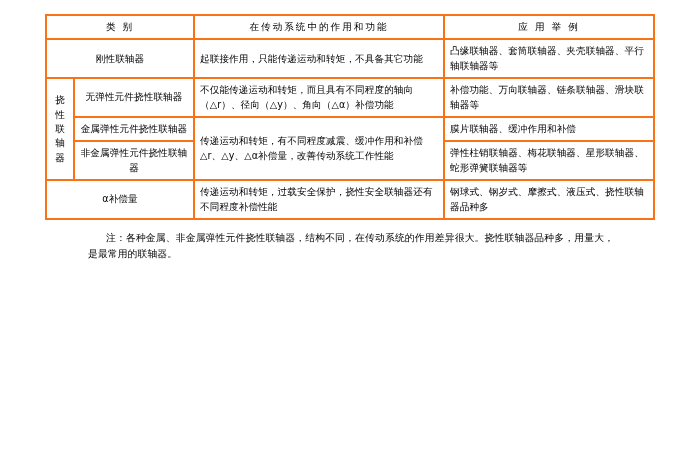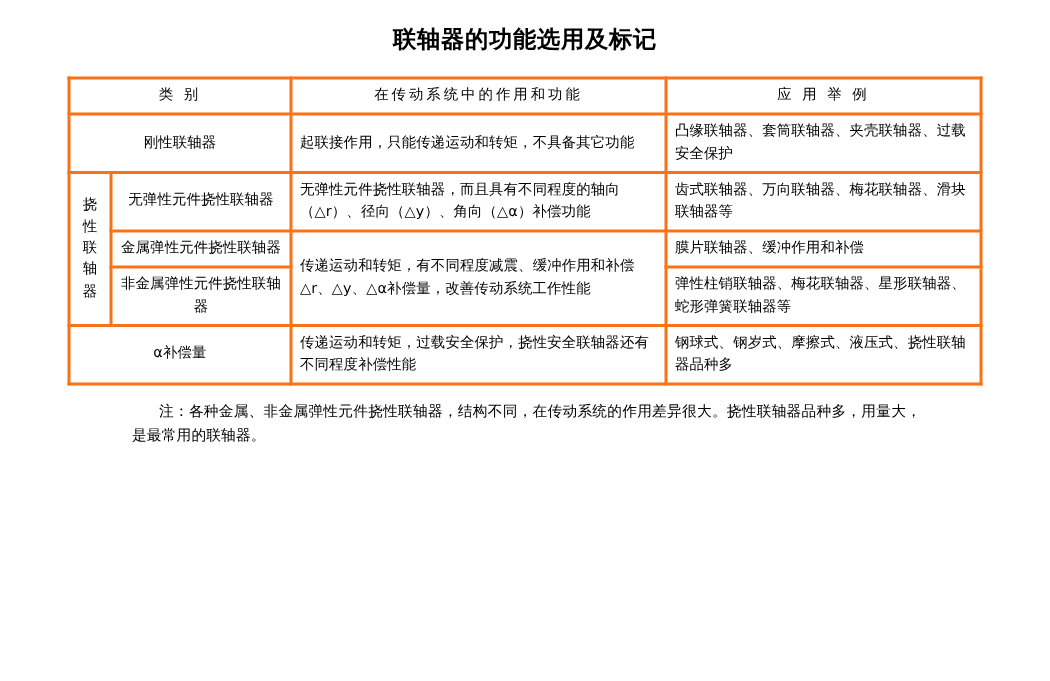--- a/index.html
+++ b/index.html
@@ -92,21 +92,20 @@
     text-align: justify;
     text-indent: 18px;
     letter-spacing: 0.1px;
   }
 </style>
 </head>
 <body>
 
 <div class="page">
 
-  <div class="doc-title">联轴器的功能选用及标记</div>
 
 
 
   <table class="spec">
     <colgroup>
       <col class="col-a">
       <col class="col-b">
       <col class="col-c">
       <col class="col-d">
     </colgroup>
@@ -114,33 +113,33 @@
       <tr>
         <th colspan="2">类  别</th>
         <th>在传动系统中的作用和功能</th>
         <th>应 用 举 例</th>
       </tr>
     </thead>
     <tbody>
       <tr>
         <td colspan="2" class="cell-center">刚性联轴器</td>
         <td>起联接作用，只能传递运动和转矩，不具备其它功能</td>
-        <td>凸缘联轴器、套筒联轴器、夹壳联轴器、过载安全保护</td>
+        <td>凸缘联轴器、套筒联轴器、夹壳联轴器、平行轴联轴器等</td>
       </tr>
       <tr>
         <td rowspan="3" class="cell-vert">
           <span>挠</span>
             <span>性</span>
             <span>联</span>
             <span>轴</span>
             <span>器</span>
         </td>
         <td class="cell-center">无弹性元件挠性联轴器</td>
-        <td>无弹性元件挠性联轴器，而且具有不同程度的轴向（△r）、径向（△y）、角向（△α）补偿功能</td>
-        <td>齿式联轴器、万向联轴器、梅花联轴器、滑块联轴器等</td>
+        <td>不仅能传递运动和转矩，而且具有不同程度的轴向（△r）、径向（△y）、角向（△α）补偿功能</td>
+        <td>补偿功能、万向联轴器、链条联轴器、滑块联轴器等</td>
       </tr>
       <tr>
         <td class="cell-center">金属弹性元件挠性联轴器</td>
         <td rowspan="2">传递运动和转矩，有不同程度减震、缓冲作用和补偿△r、△y、△α补偿量，改善传动系统工作性能</td>
         <td>膜片联轴器、缓冲作用和补偿</td>
       </tr>
       <tr>
         <td class="cell-center">非金属弹性元件挠性联轴器</td>
         <td>弹性柱销联轴器、梅花联轴器、星形联轴器、蛇形弹簧联轴器等</td>
       </tr>

